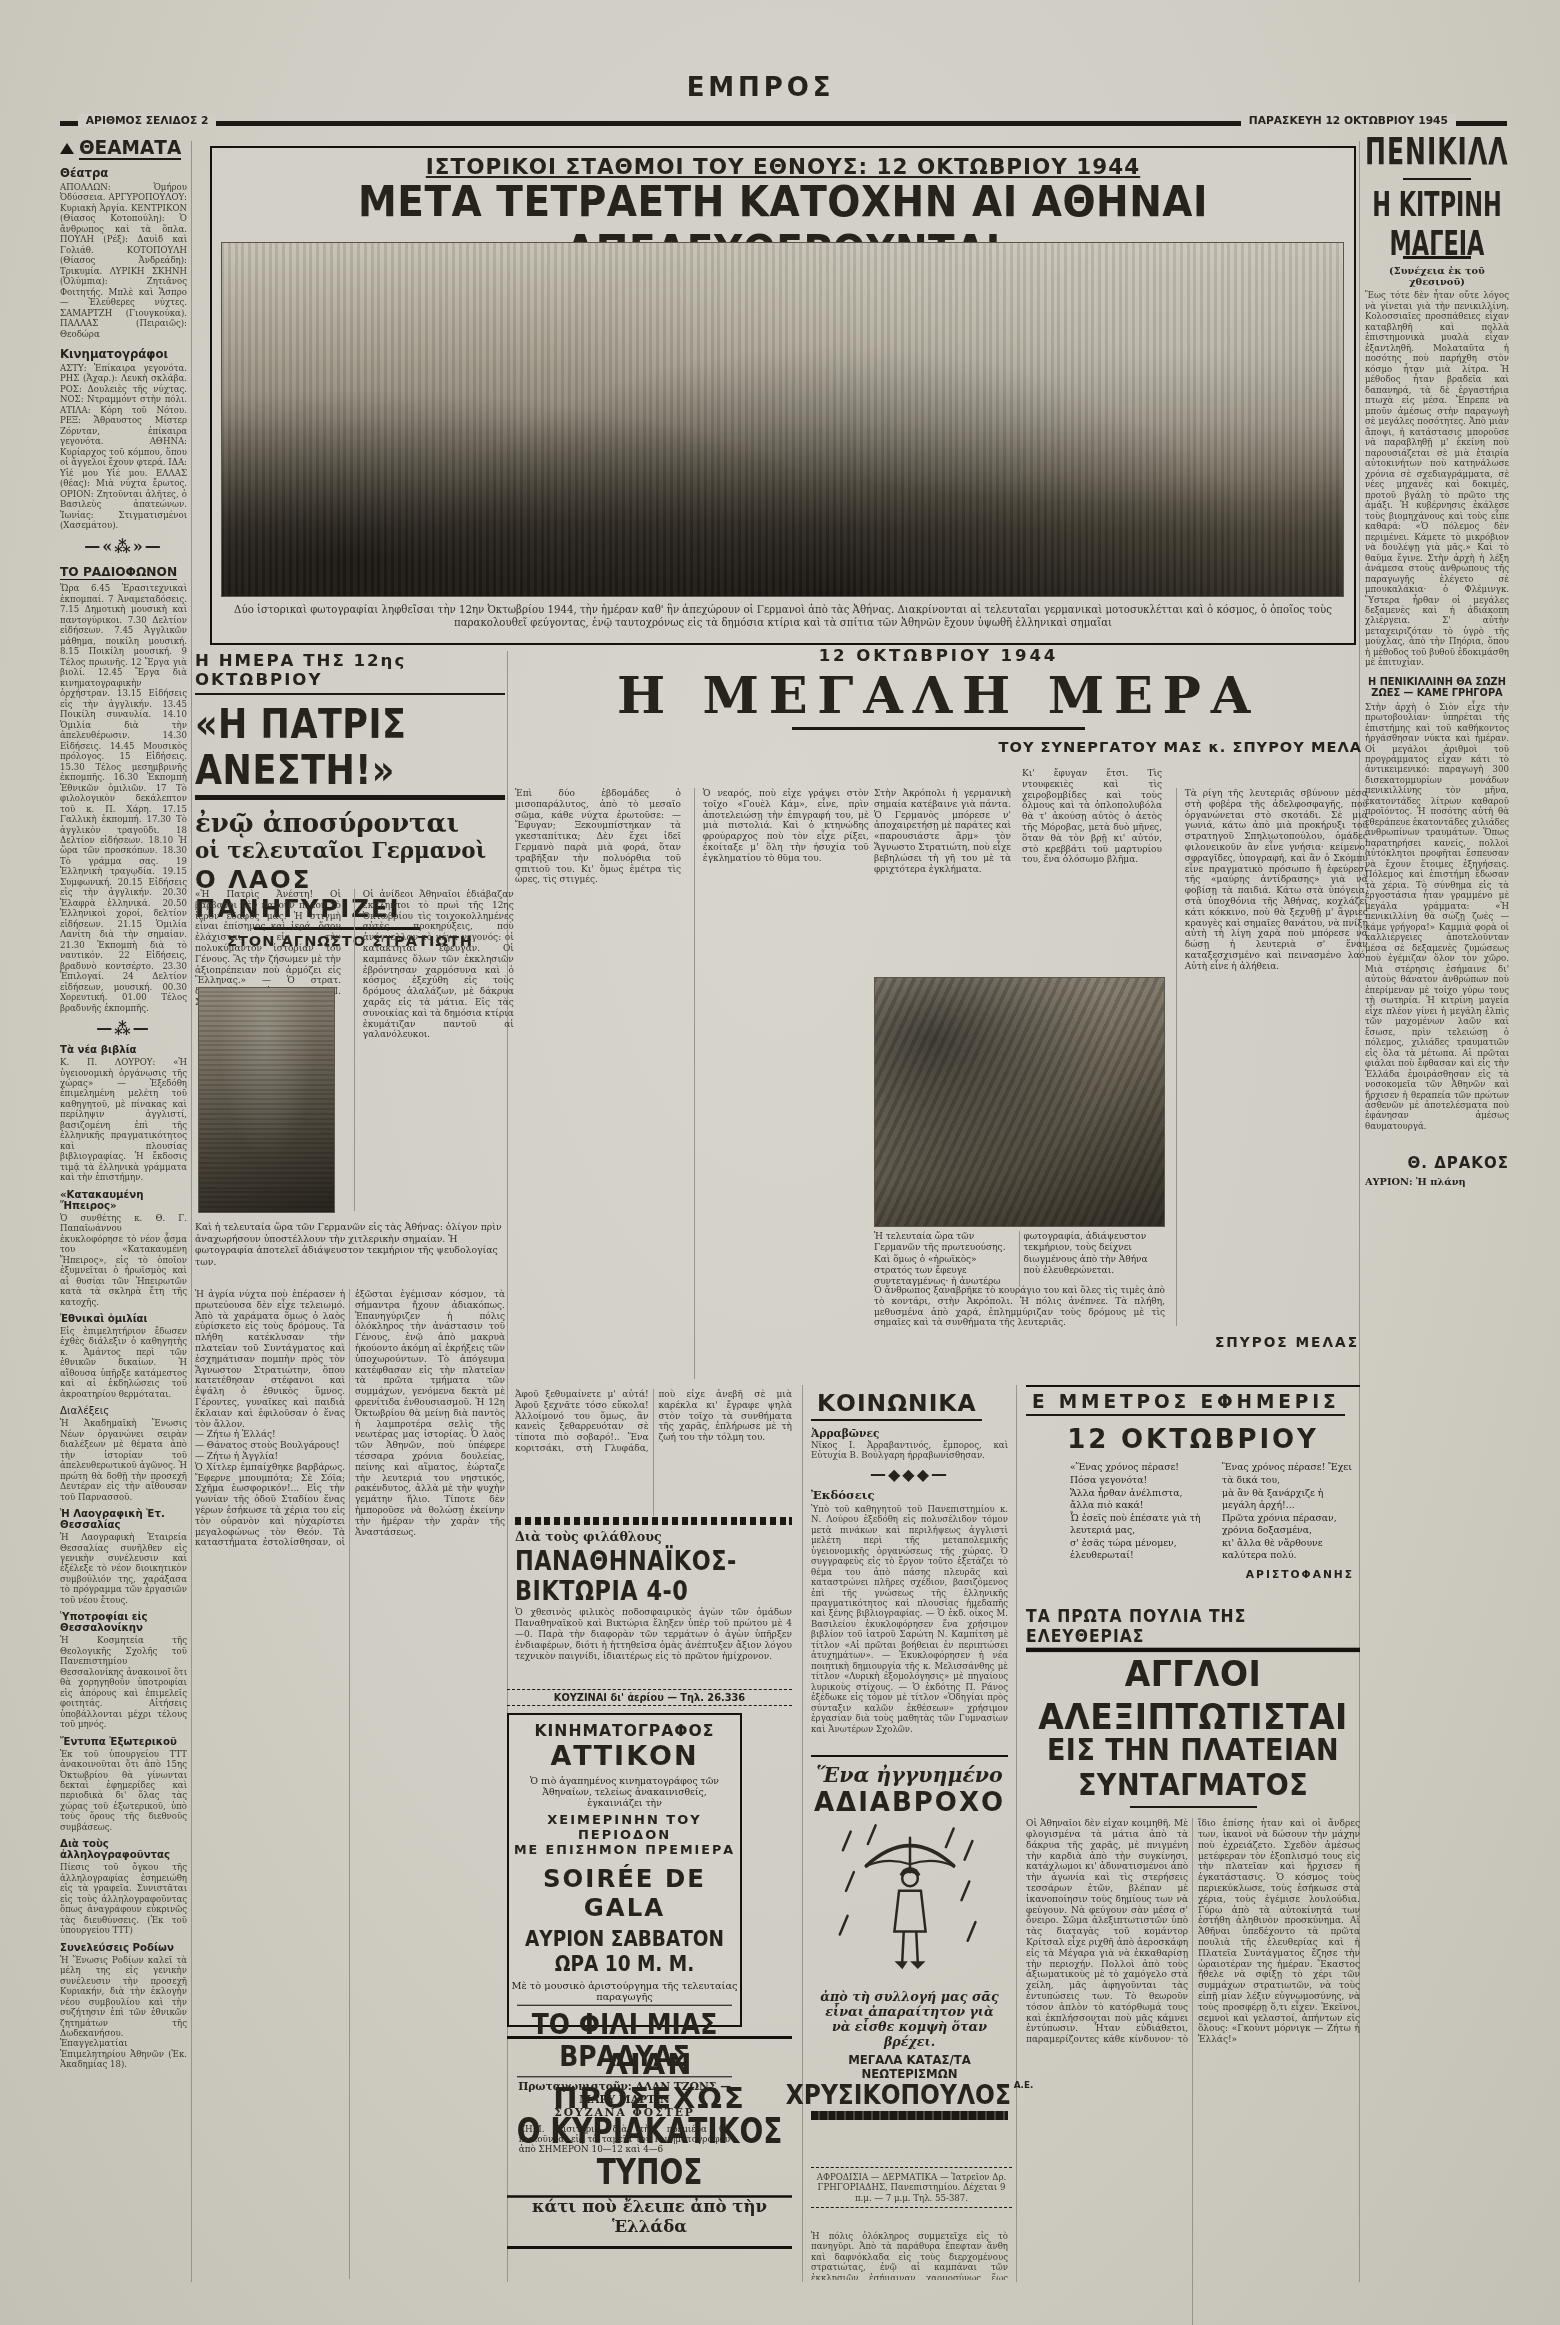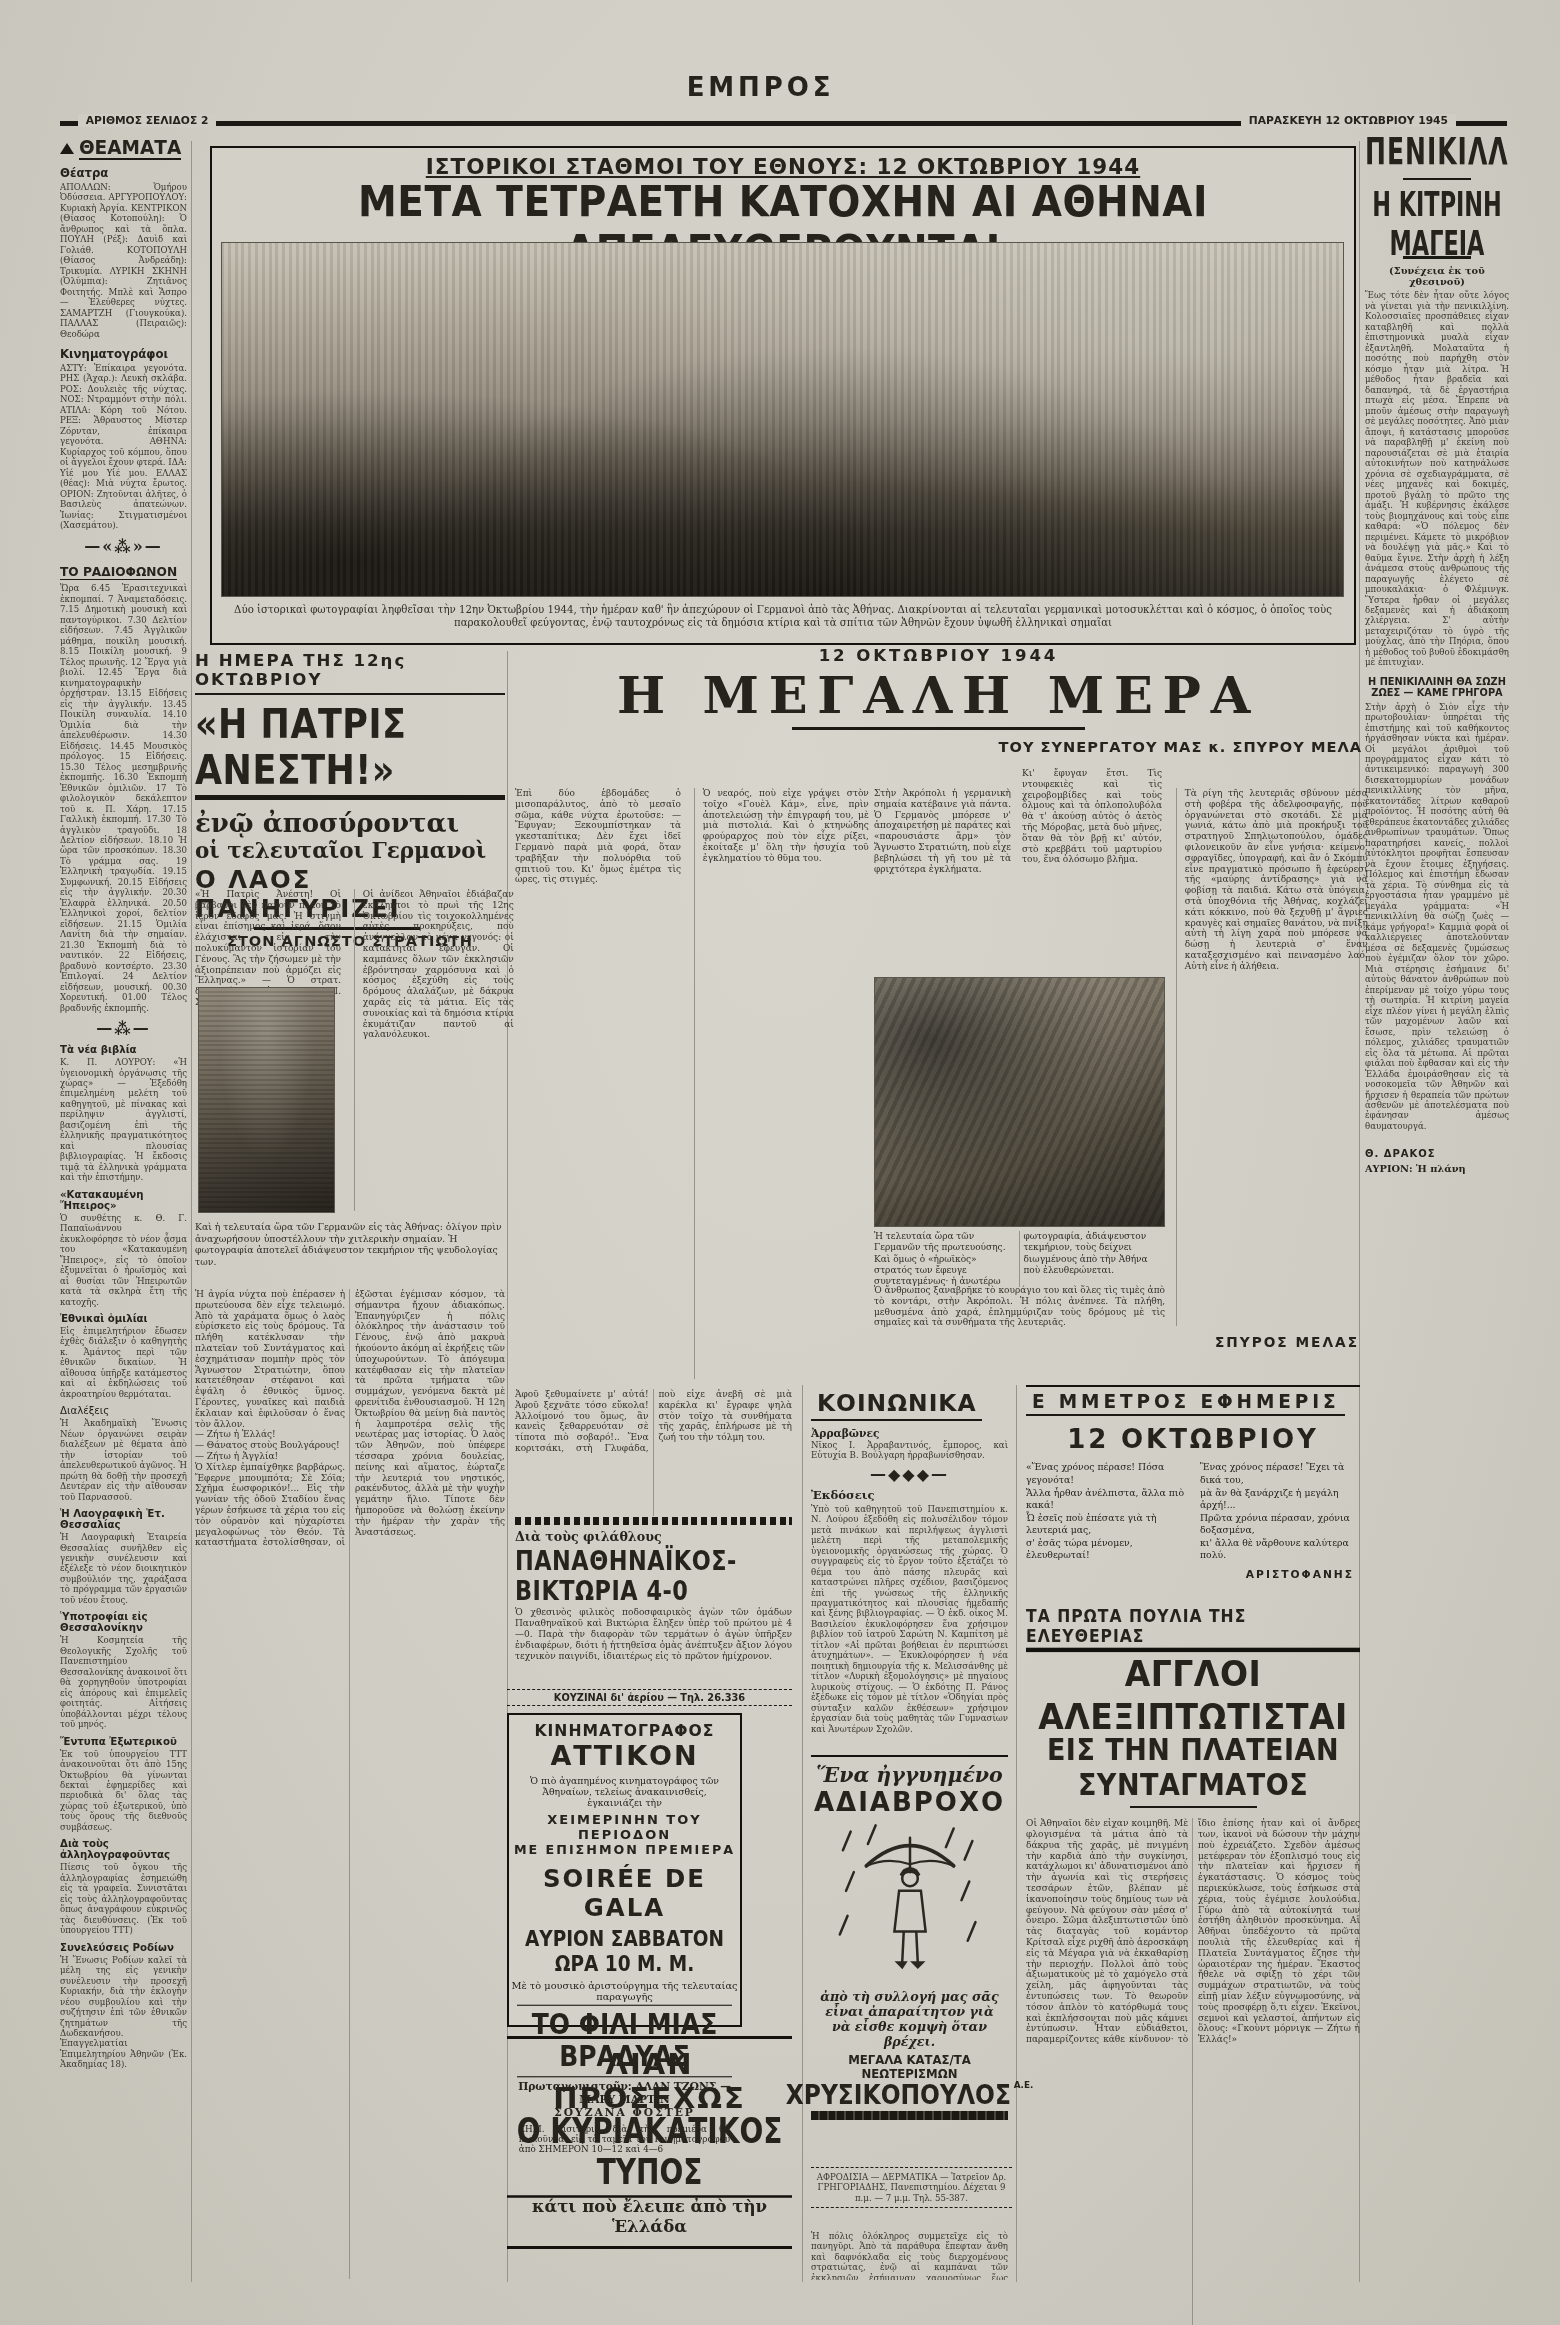--- a/index.html
+++ b/index.html
@@ -221,21 +221,21 @@
       <span class="sans" style="font-size:23.4px;font-weight:900;transform:scaleY(1.15);">ΧΡΥΣΙΚΟΠΟΥΛΟΣ</span>
       <span class="sans" style="font-size:8.8px;font-weight:bold;line-height:1.1;">Α.Ε.</span>
     </div>
     <div style="height:8.8px;margin-top:2px;background:repeating-linear-gradient(90deg,#1b1914 0 6.8px,#4a463e 6.8px 8.8px);"></div>
   </div>
   <div class="abs bt2" style="left:811px;top:2167px;width:197px;text-align:center;border-top:1px dashed #1b1914;border-bottom:1px dashed #1b1914;padding:3.9px 2px;">ΑΦΡΟΔΙΣΙΑ — ΔΕΡΜΑΤΙΚΑ — Ἰατρεῖον Δρ. ΓΡΗΓΟΡΙΑΔΗΣ, Πανεπιστημίου. Δέχεται 9 π.μ. — 7 μ.μ. Τηλ. 55-387.</div>
 
   <div class="abs" style="left:1026px;top:1385px;width:334px;height:218px;border-top:2px solid #14120e;overflow:hidden;">
     <div class="sans" style="font-size:18.5px;font-weight:bold;letter-spacing:3.9px;border-bottom:2px solid #1b1914;display:inline-block;padding:3.9px 5.9px 2px;">Ε ΜΜΕΤΡΟΣ ΕΦΗΜΕΡΙΣ</div>
     <div class="sans" style="text-align:center;font-size:26px;font-weight:bold;letter-spacing:2.9px;margin-top:7.8px;">12 ΟΚΤΩΒΡΙΟΥ</div>
-    <div style="display:flex;gap:14px;margin-top:7.8px;">
+    <div style="display:flex;gap:14px;margin-top:7.8px;margin-left:44px;">
       <div class="pre" style="font-size:9.3px;line-height:1.35;width:50%;">«Ἕνας χρόνος πέρασε! Πόσα γεγονότα!
 Ἄλλα ἦρθαν ἀνέλπιστα, ἄλλα πιὸ κακά!
 Ὦ ἐσεῖς ποὺ ἐπέσατε γιὰ τὴ λευτεριά μας,
 σ' ἐσᾶς τώρα μένομεν, ἐλευθερωταί!</div>
       <div class="pre" style="font-size:9.3px;line-height:1.35;width:50%;">Ἕνας χρόνος πέρασε! Ἔχει τὰ δικά του,
 μὰ ἂν θὰ ξανάρχιζε ἡ μεγάλη ἀρχή!...
 Πρῶτα χρόνια πέρασαν, χρόνια δοξασμένα,
 κι' ἄλλα θὲ νἄρθουνε καλύτερα πολύ.</div>
     </div>
     <div class="sans" style="text-align:right;font-size:10.7px;font-weight:bold;letter-spacing:2px;margin-top:5.9px;padding-right:5.9px;">ΑΡΙΣΤΟΦΑΝΗΣ</div>
@@ -251,20 +251,20 @@
 
   <div class="abs" style="left:1365px;top:129px;width:144px;height:2153px;overflow:hidden;">
     <div class="sans" style="text-align:center;font-size:25px;font-weight:900;transform:scaleY(1.5);transform-origin:top center;letter-spacing:1px;">ΠΕΝΙΚΙΛΛΙΝΗ</div>
     <div class="rule" style="width:68px;height:2.9px;margin:19.5px auto 3.9px;"></div>
     <div class="sans" style="text-align:center;font-size:22.4px;font-weight:900;transform:scaleY(1.5);transform-origin:top center;">Η ΚΙΤΡΙΝΗ ΜΑΓΕΙΑ</div>
     <div class="rule" style="width:68px;height:2.9px;margin:19.5px auto 5.9px;"></div>
     <div style="text-align:center;font-size:9.8px;font-weight:bold;">(Συνέχεια ἐκ τοῦ χθεσινοῦ)</div>
     <div class="bt2" style="margin-top:3.9px;">Ἕως τότε δὲν ἦταν οὔτε λόγος νὰ γίνεται γιὰ τὴν πενικιλλίνη. Κολοσσιαῖες προσπάθειες εἶχαν καταβληθῆ καὶ πολλὰ ἐπιστημονικὰ μυαλὰ εἶχαν ἐξαντληθῆ. Μολαταῦτα ἡ ποσότης ποὺ παρήχθη στὸν κόσμο ἦταν μιὰ λίτρα. Ἡ μέθοδος ἦταν βραδεῖα καὶ δαπανηρά, τὰ δὲ ἐργαστήρια πτωχὰ εἰς μέσα. Ἔπρεπε νὰ μποῦν ἀμέσως στὴν παραγωγὴ σὲ μεγάλες ποσότητες. Ἀπὸ μιὰν ἄποψι, ἡ κατάστασις μποροῦσε νὰ παραβληθῇ μ' ἐκείνη ποὺ παρουσιάζεται σὲ μιὰ ἑταιρία αὐτοκινήτων ποὺ κατηνάλωσε χρόνια σὲ σχεδιαγράμματα, σὲ νέες μηχανὲς καὶ δοκιμές, προτοῦ βγάλῃ τὸ πρῶτο της ἁμάξι. Ἡ κυβέρνησις ἐκάλεσε τοὺς βιομηχάνους καὶ τοὺς εἶπε καθαρά: «Ὁ πόλεμος δὲν περιμένει. Κάμετε τὸ μικρόβιον νὰ δουλέψῃ γιὰ μᾶς.» Καὶ τὸ θαῦμα ἔγινε. Στὴν ἀρχὴ ἡ λέξη ἀνάμεσα στοὺς ἀνθρώπους τῆς παραγωγῆς ἐλέγετο σὲ μπουκαλάκια· ὁ Φλέμινγκ. Ὕστερα ἦρθαν οἱ μεγάλες δεξαμενὲς καὶ ἡ ἀδιάκοπη χλιέργεια. Σ' αὐτὴν μεταχειριζόταν τὸ ὑγρὸ τῆς μούχλας, ἀπὸ τὴν Πηόρια, ὅπου ἡ μέθοδος τοῦ βυθοῦ ἐδοκιμάσθη μὲ ἐπιτυχίαν.</div>
     <div class="sans" style="font-size:9.8px;font-weight:bold;text-align:center;margin:7.8px 0 3.9px;">Η ΠΕΝΙΚΙΛΛΙΝΗ ΘΑ ΣΩΖΗ ΖΩΕΣ — ΚΑΜΕ ΓΡΗΓΟΡΑ</div>
     <div class="bt2">Στὴν ἀρχὴ ὁ Σιὸν εἶχε τὴν πρωτοβουλίαν· ὑπηρέται τῆς ἐπιστήμης καὶ τοῦ καθήκοντος ἠργάσθησαν νύκτα καὶ ἡμέραν. Οἱ μεγάλοι ἀριθμοὶ τοῦ προγράμματος εἶχαν κάτι τὸ ἀντικειμενικό: παραγωγὴ 300 δισεκατομμυρίων μονάδων πενικιλλίνης τὸν μῆνα, ἑκατοντάδες λίτρων καθαροῦ προϊόντος. Ἡ ποσότης αὐτὴ θὰ ἐθεράπευε ἑκατοντάδες χιλιάδες ἀνθρωπίνων τραυμάτων. Ὅπως παρατηρήσει κανείς, πολλοὶ αὐτόκλητοι προφῆται ἔσπευσαν νὰ ἔχουν ἕτοιμες ἐξηγήσεις. Πόλεμος καὶ ἐπιστήμη ἔδωσαν τὰ χέρια. Τὸ σύνθημα εἰς τὰ ἐργοστάσια ἦταν γραμμένο μὲ μεγάλα γράμματα: «Ἡ πενικιλλίνη θὰ σώζῃ ζωὲς — κάμε γρήγορα!» Καμμιὰ φορὰ οἱ καλλιέργειες ἀποτελοῦνταν μέσα σὲ δεξαμενὲς ζυμώσεως ποὺ ἐγέμιζαν ὅλον τὸν χῶρο. Μιὰ στέρησις ἐσήμαινε δι' αὐτοὺς θάνατον ἀνθρώπων ποὺ ἐπερίμεναν μὲ τοίχο γύρω τους τὴ σωτηρία. Ἡ κιτρίνη μαγεία εἶχε πλέον γίνει ἡ μεγάλη ἐλπὶς τῶν μαχομένων λαῶν καὶ ἔσωσε, πρὶν τελειώσῃ ὁ πόλεμος, χιλιάδες τραυματιῶν εἰς ὅλα τὰ μέτωπα. Αἱ πρῶται φιάλαι ποὺ ἔφθασαν καὶ εἰς τὴν Ἑλλάδα ἐμοιράσθησαν εἰς τὰ νοσοκομεῖα τῶν Ἀθηνῶν καὶ ἤρχισεν ἡ θεραπεία τῶν πρώτων ἀσθενῶν μὲ ἀποτελέσματα ποὺ ἐφάνησαν ἀμέσως θαυματουργά.</div>
-    <div class="sans" style="text-align:left;font-size:10px;font-weight:bold;margin-top:17px;letter-spacing:1px;">Θ. ΔΡΑΚΟΣ</div>
+    <div class="sans" style="text-align:right;font-size:15px;font-weight:bold;margin-top:23px;letter-spacing:1px;">Θ. ΔΡΑΚΟΣ</div>
     <div style="font-size:9.8px;font-weight:bold;margin-top:3.9px;">ΑΥΡΙΟΝ: Ἡ πλάνη</div>
   </div>
 
   <div class="abs bt2" style="left:811px;top:2231px;width:197px;height:49px;overflow:hidden;">Ἡ πόλις ὁλόκληρος συμμετεῖχε εἰς τὸ πανηγῦρι. Ἀπὸ τὰ παράθυρα ἔπεφταν ἄνθη καὶ δαφνόκλαδα εἰς τοὺς διερχομένους στρατιώτας, ἐνῷ αἱ καμπάναι τῶν ἐκκλησιῶν ἐσήμαιναν χαρμοσύνως ἕως ἀργὰ τὴν νύχτα.</div>
 
 </div>
 
 
 </body></html>

